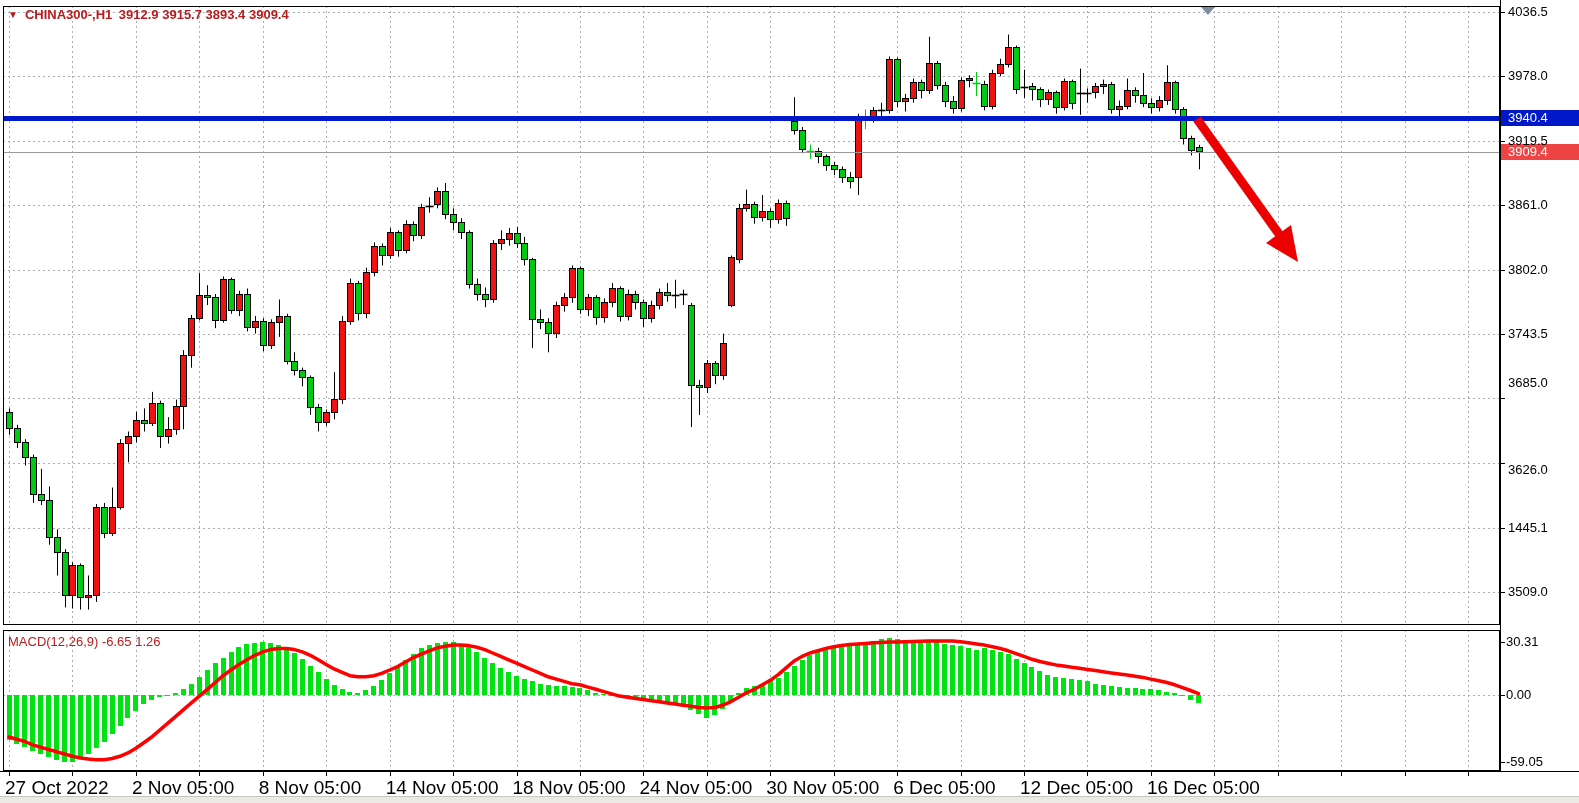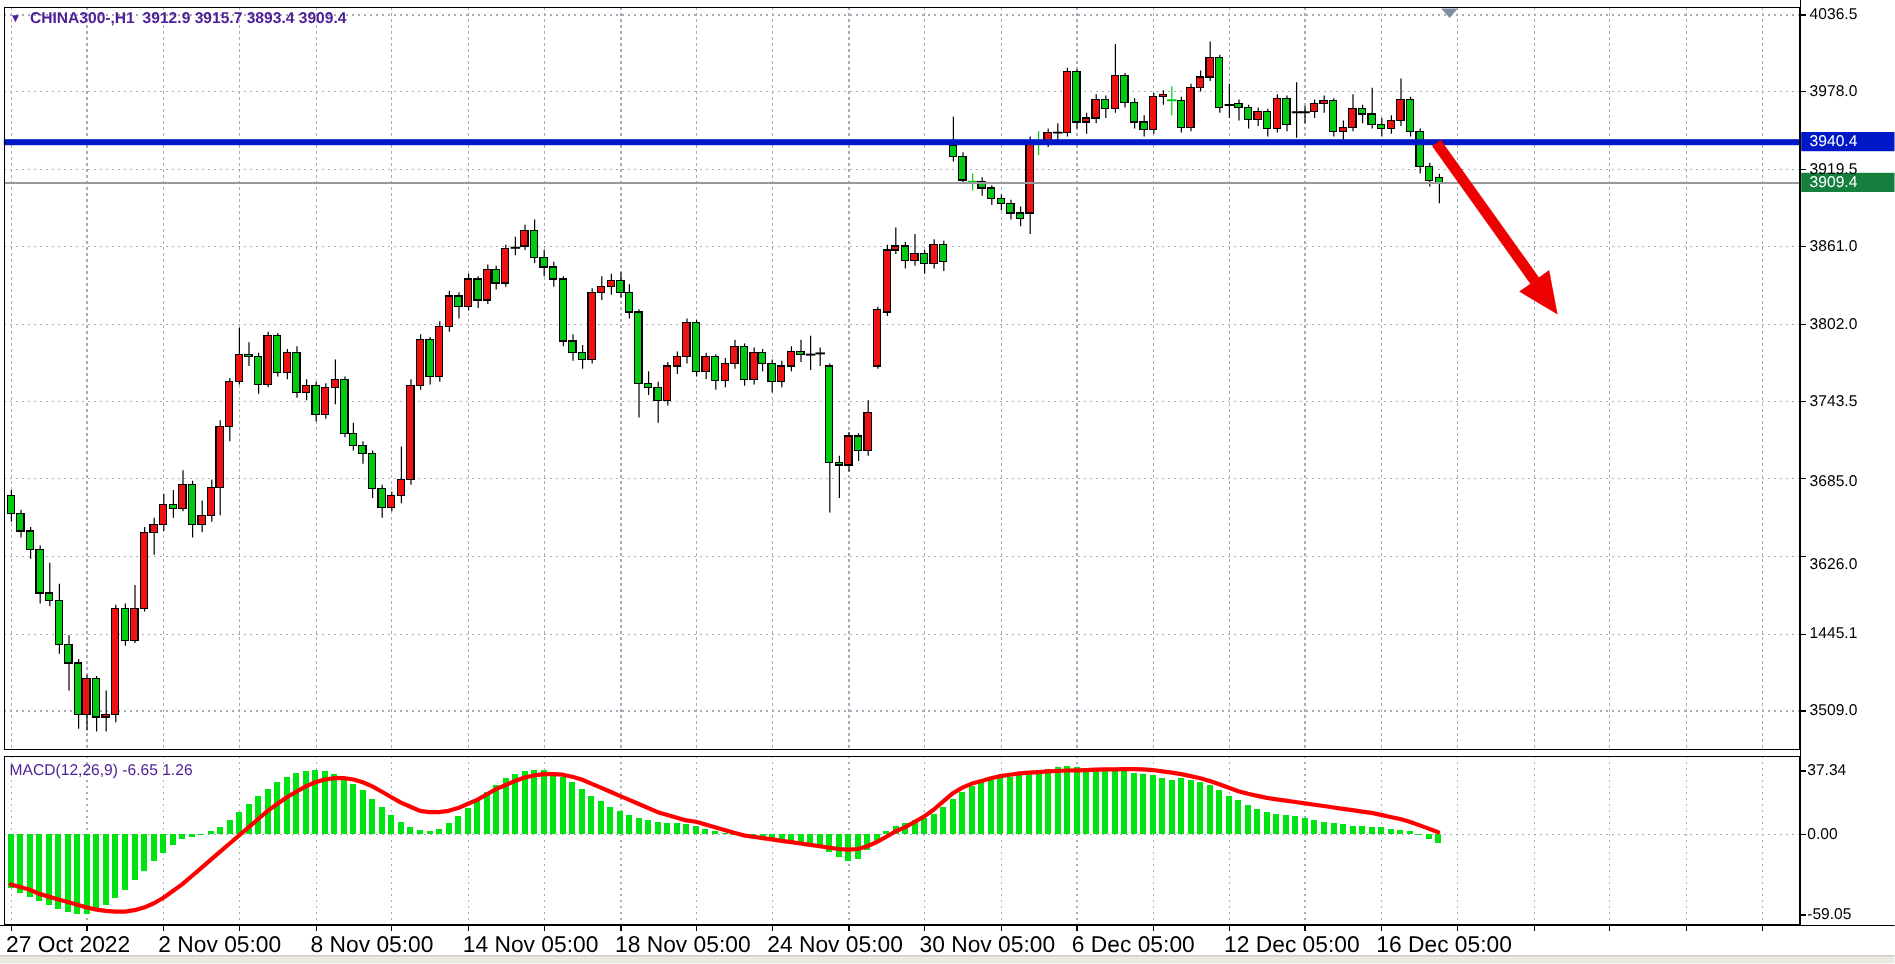--- a/index.html
+++ b/index.html
@@ -1,19 +1,19 @@
 <!DOCTYPE html>
 <html><head>
 <meta charset="utf-8">
 <style>
   html,body{margin:0;padding:0;background:#fff;}
   #screen{position:relative;width:1579px;height:803px;background:#ffffff;overflow:hidden;
           font-family:"Liberation Sans", sans-serif; -webkit-font-smoothing:antialiased;}
   #chartSvg{position:absolute;left:0;top:0;}
-  .lbl{position:absolute;color:#4c1d95;font-size:13px;line-height:15px;white-space:pre;text-align:right;}
+  .lbl{position:absolute;color:#b91c1c;font-size:13px;line-height:15px;white-space:pre;text-align:right;}
   #chart-title{left:8px;top:7px;font-weight:bold;font-size:13px;}
   #chart-title .tri{font-size:10px;margin-right:7px;position:relative;top:-1px;}
   #macd-label{left:8px;top:634px;font-size:13px;}
   .ptick{position:absolute;left:1508px;height:16px;font-size:13px;color:#000;}
   .mtick{position:absolute;left:1506px;height:16px;font-size:13px;color:#000;}
   .ttick{position:absolute;top:777px;height:16px;font-size:19px;color:#000;white-space:nowrap;}
   .pricetag{position:absolute;left:1501px;width:78px;height:16px;color:#fff;font-size:13px;
             line-height:16px;padding-left:7px;box-sizing:border-box;}
   #bottom-strip{position:absolute;left:0;top:796px;width:1579px;height:7px;background:#ece9e2;border-top:1px solid #c9c6bf;}
 </style>
@@ -599,36 +599,36 @@
       <line x1="1341.5" y1="771" x2="1341.5" y2="776" stroke="#000" shape-rendering="crispEdges"></line>
       <line x1="1405.5" y1="771" x2="1405.5" y2="776" stroke="#000" shape-rendering="crispEdges"></line>
       <line x1="1468.5" y1="771" x2="1468.5" y2="776" stroke="#000" shape-rendering="crispEdges"></line>
     </svg>
 
   <div class="lbl" id="chart-title"><span class="tri">▼</span><span>CHINA300-,H1</span><span> </span><span>3912.9 3915.7 3893.4 3909.4</span></div>
 
   <div class="lbl" id="macd-label">MACD(12,26,9) -6.65 1.26</div>
 
   <div class="pricetag" id="hline-tag" style="background: rgb(0, 24, 200); top: 109.665px;">3940.4</div>
-  <div class="pricetag" id="bid-tag" style="background: #15803d; top: 143.75px;">3909.4</div>
+  <div class="pricetag" id="bid-tag" style="background: #ef4444; top: 143.75px;">3909.4</div>
 
   <div id="price-axis-labels">
       <div class="ptick" style="top: 4px;">4036.5</div>
       <div class="ptick" style="top: 68.3225px;">3978.0</div>
       <div class="ptick" style="top: 132.645px;">3919.5</div>
       <div class="ptick" style="top: 196.967px;">3861.0</div>
       <div class="ptick" style="top: 261.84px;">3802.0</div>
       <div class="ptick" style="top: 326.162px;">3743.5</div>
-      <div class="ptick" style="top: 393px;">3685.0</div>
+      <div class="ptick" style="top: 375px;">3685.0</div>
       <div class="ptick" style="top: 462px;">3626.0</div>
       <div class="ptick" style="top: 519.679px;">1445.1</div>
       <div class="ptick" style="top: 584.002px;">3509.0</div>
     </div>
   <div id="macd-axis-labels">
-      <div class="mtick" style="top: 633.993px;">37.34</div>
+      <div class="mtick" style="top: 633.993px;">30.31</div>
       <div class="mtick" style="top: 687px;">0.00</div>
       <div class="mtick" style="top: 753.996px;">-59.05</div>
     </div>
   <div id="time-axis-labels">
       <div class="ttick" style="left: 5px;">27 Oct 2022</div>
       <div class="ttick" style="left: 131.88px;">2 Nov 05:00</div>
       <div class="ttick" style="left: 258.76px;">8 Nov 05:00</div>
       <div class="ttick" style="left: 385.64px;">14 Nov 05:00</div>
       <div class="ttick" style="left: 512.52px;">18 Nov 05:00</div>
       <div class="ttick" style="left: 639.4px;">24 Nov 05:00</div>

